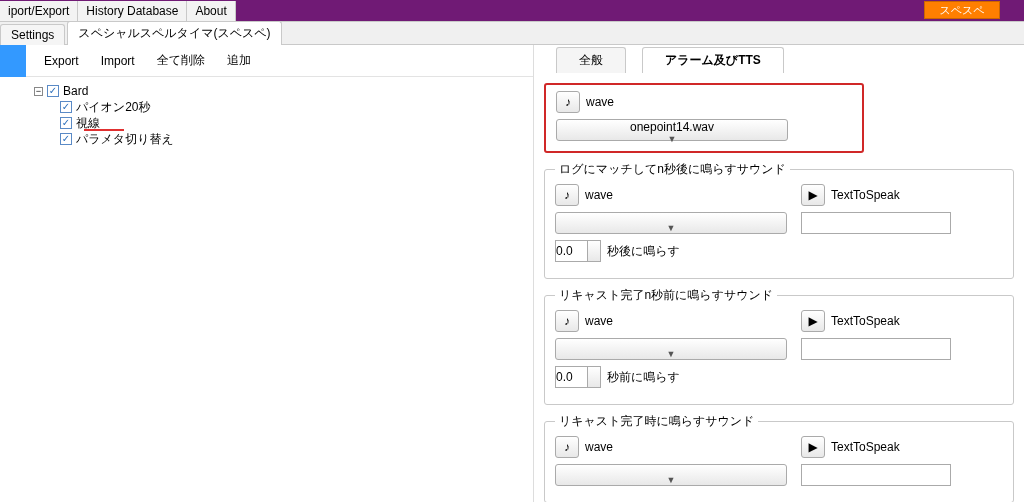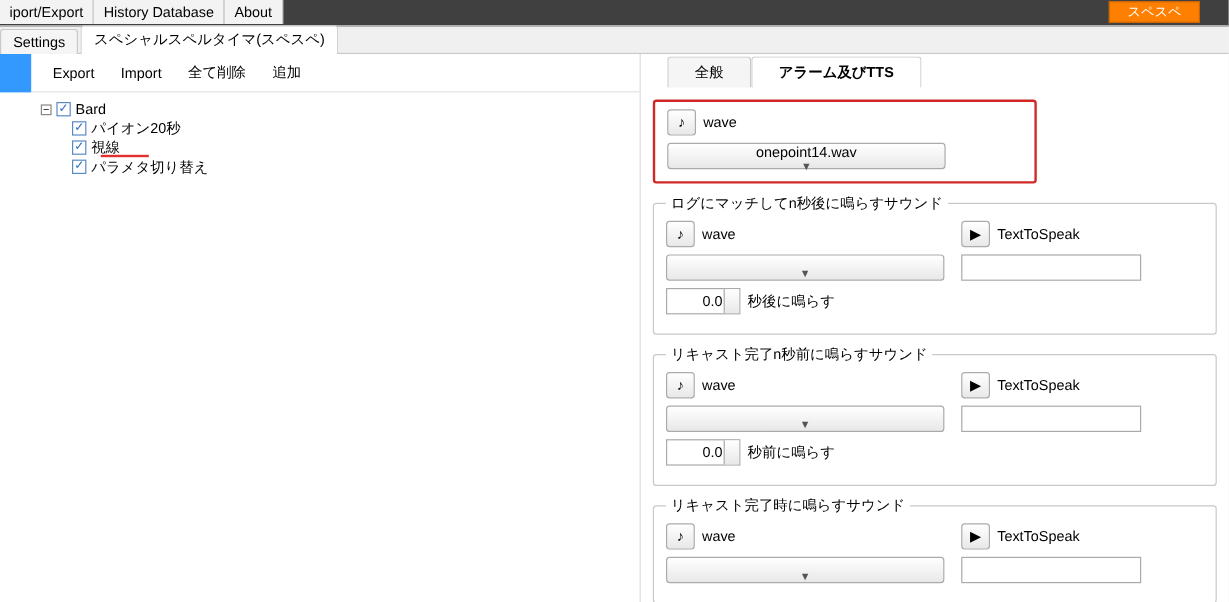--- a/index.html
+++ b/index.html
@@ -9,24 +9,24 @@
     font-size: 12px;
     background: #f0f0f0;
     color: #000;
     width: 1024px;
     height: 502px;
     overflow: hidden;
   }
   
   .topbar {
     height: 22px;
-    background: #404040;
+    background: #701a75;
     border-bottom: 1px solid #c9c9c9;
     display: flex;
-    align-items: flex-start;
+    align-items: center;
     position: relative;
   }
   .topbar .tab {
     padding: 3px 8px;
     border-right: 1px solid #c9c9c9;
     background: #f3f3f3;
   }
   .orange-btn {
     position: absolute;
     right: 24px;
@@ -129,21 +129,21 @@
   .rightpanel {
     flex: 1;
     padding: 0;
     overflow: hidden;
   }
   .subtabs {
     height: 28px;
     padding-top: 25px;
     display: flex;
     align-items: flex-end;
-    gap: 0;
+    gap: 16px;
     padding-left: 22px;
   }
   .subtab {
     padding: 4px 22px;
     border: 1px solid #c9c9c9;
     border-bottom: none;
     background: #f5f5f5;
     border-radius: 3px 3px 0 0;
   }
   .subtab.active {
@@ -201,27 +201,26 @@
     color: #555;
   }
   .txt {
     width: 150px;
     height: 22px;
     border: 1px solid #aaa;
     background: #fff;
     padding: 0 4px;
   }
   .spinner {
-    width: 62px;
+    width: 46px;
     height: 22px;
     border: 1px solid #aaa;
     background: #fff;
     display: flex;
     align-items: center;
-    justify-content: flex-end;
     padding-right: 14px;
     position: relative;
   }
   .spinner::after {
     content: "";
     position: absolute;
     right: 0; top: 0;
     width: 12px; height: 100%;
     border-left: 1px solid #aaa;
     background: linear-gradient(#fff,#e8e8e8);

